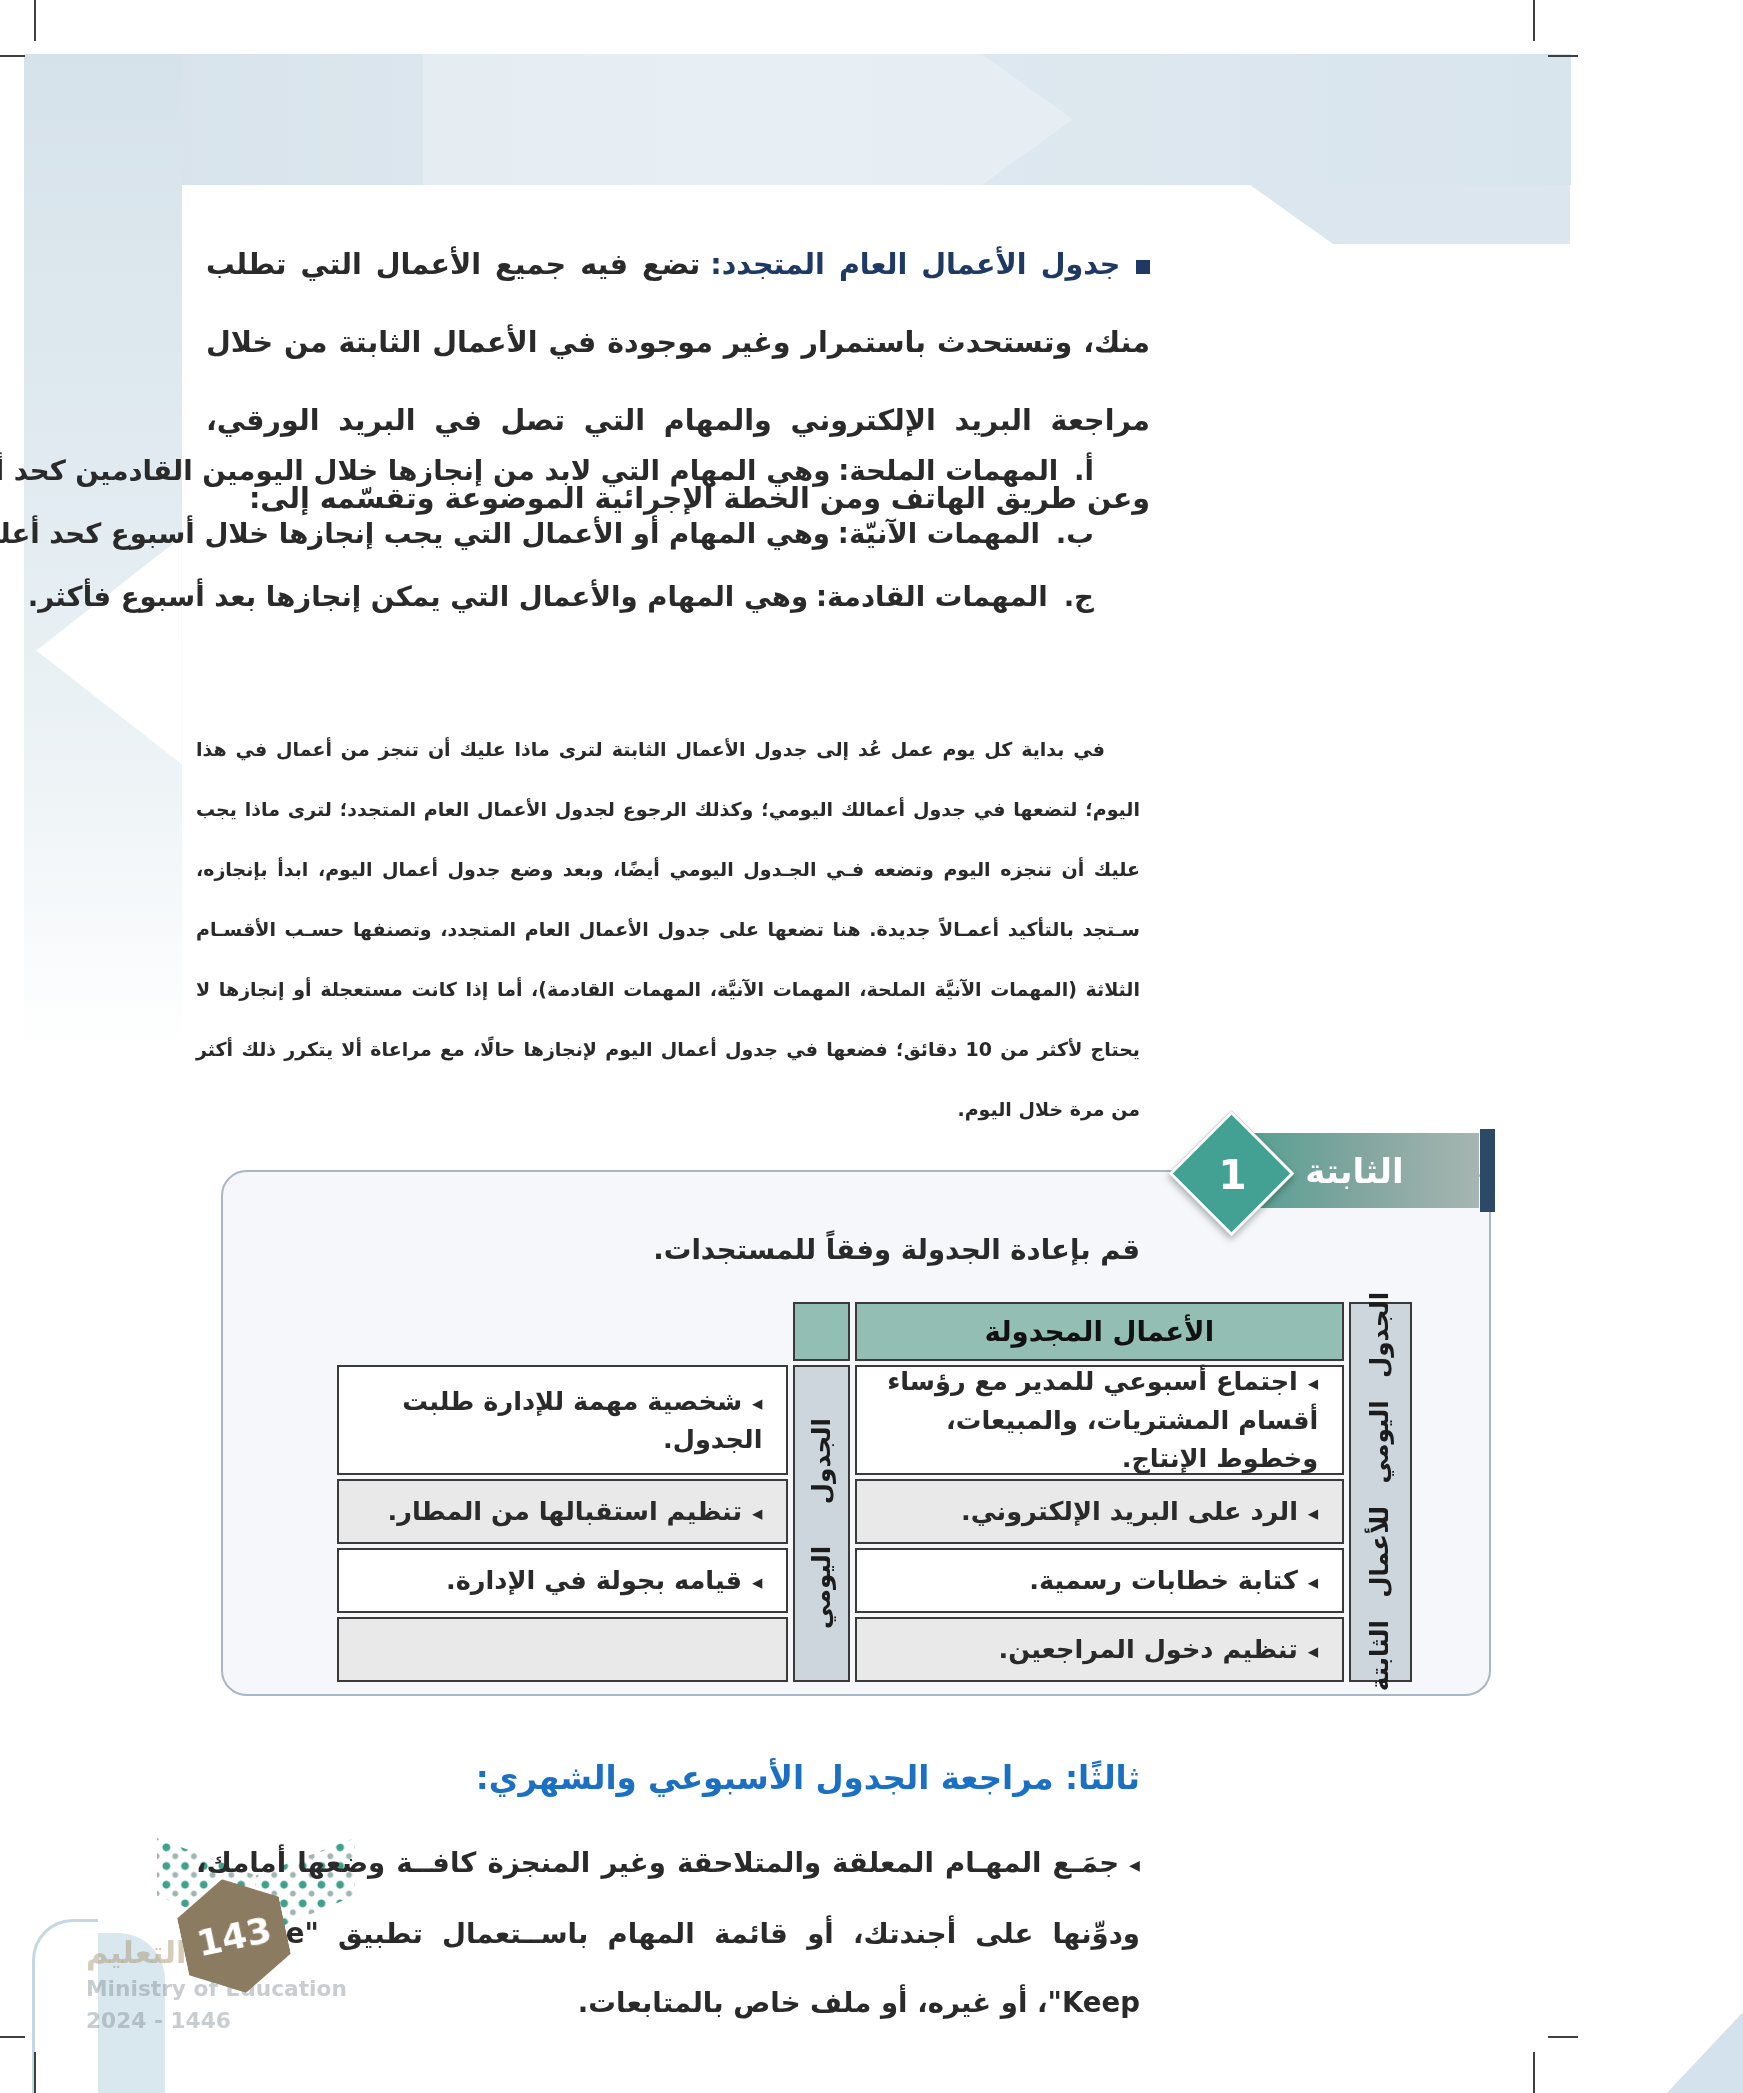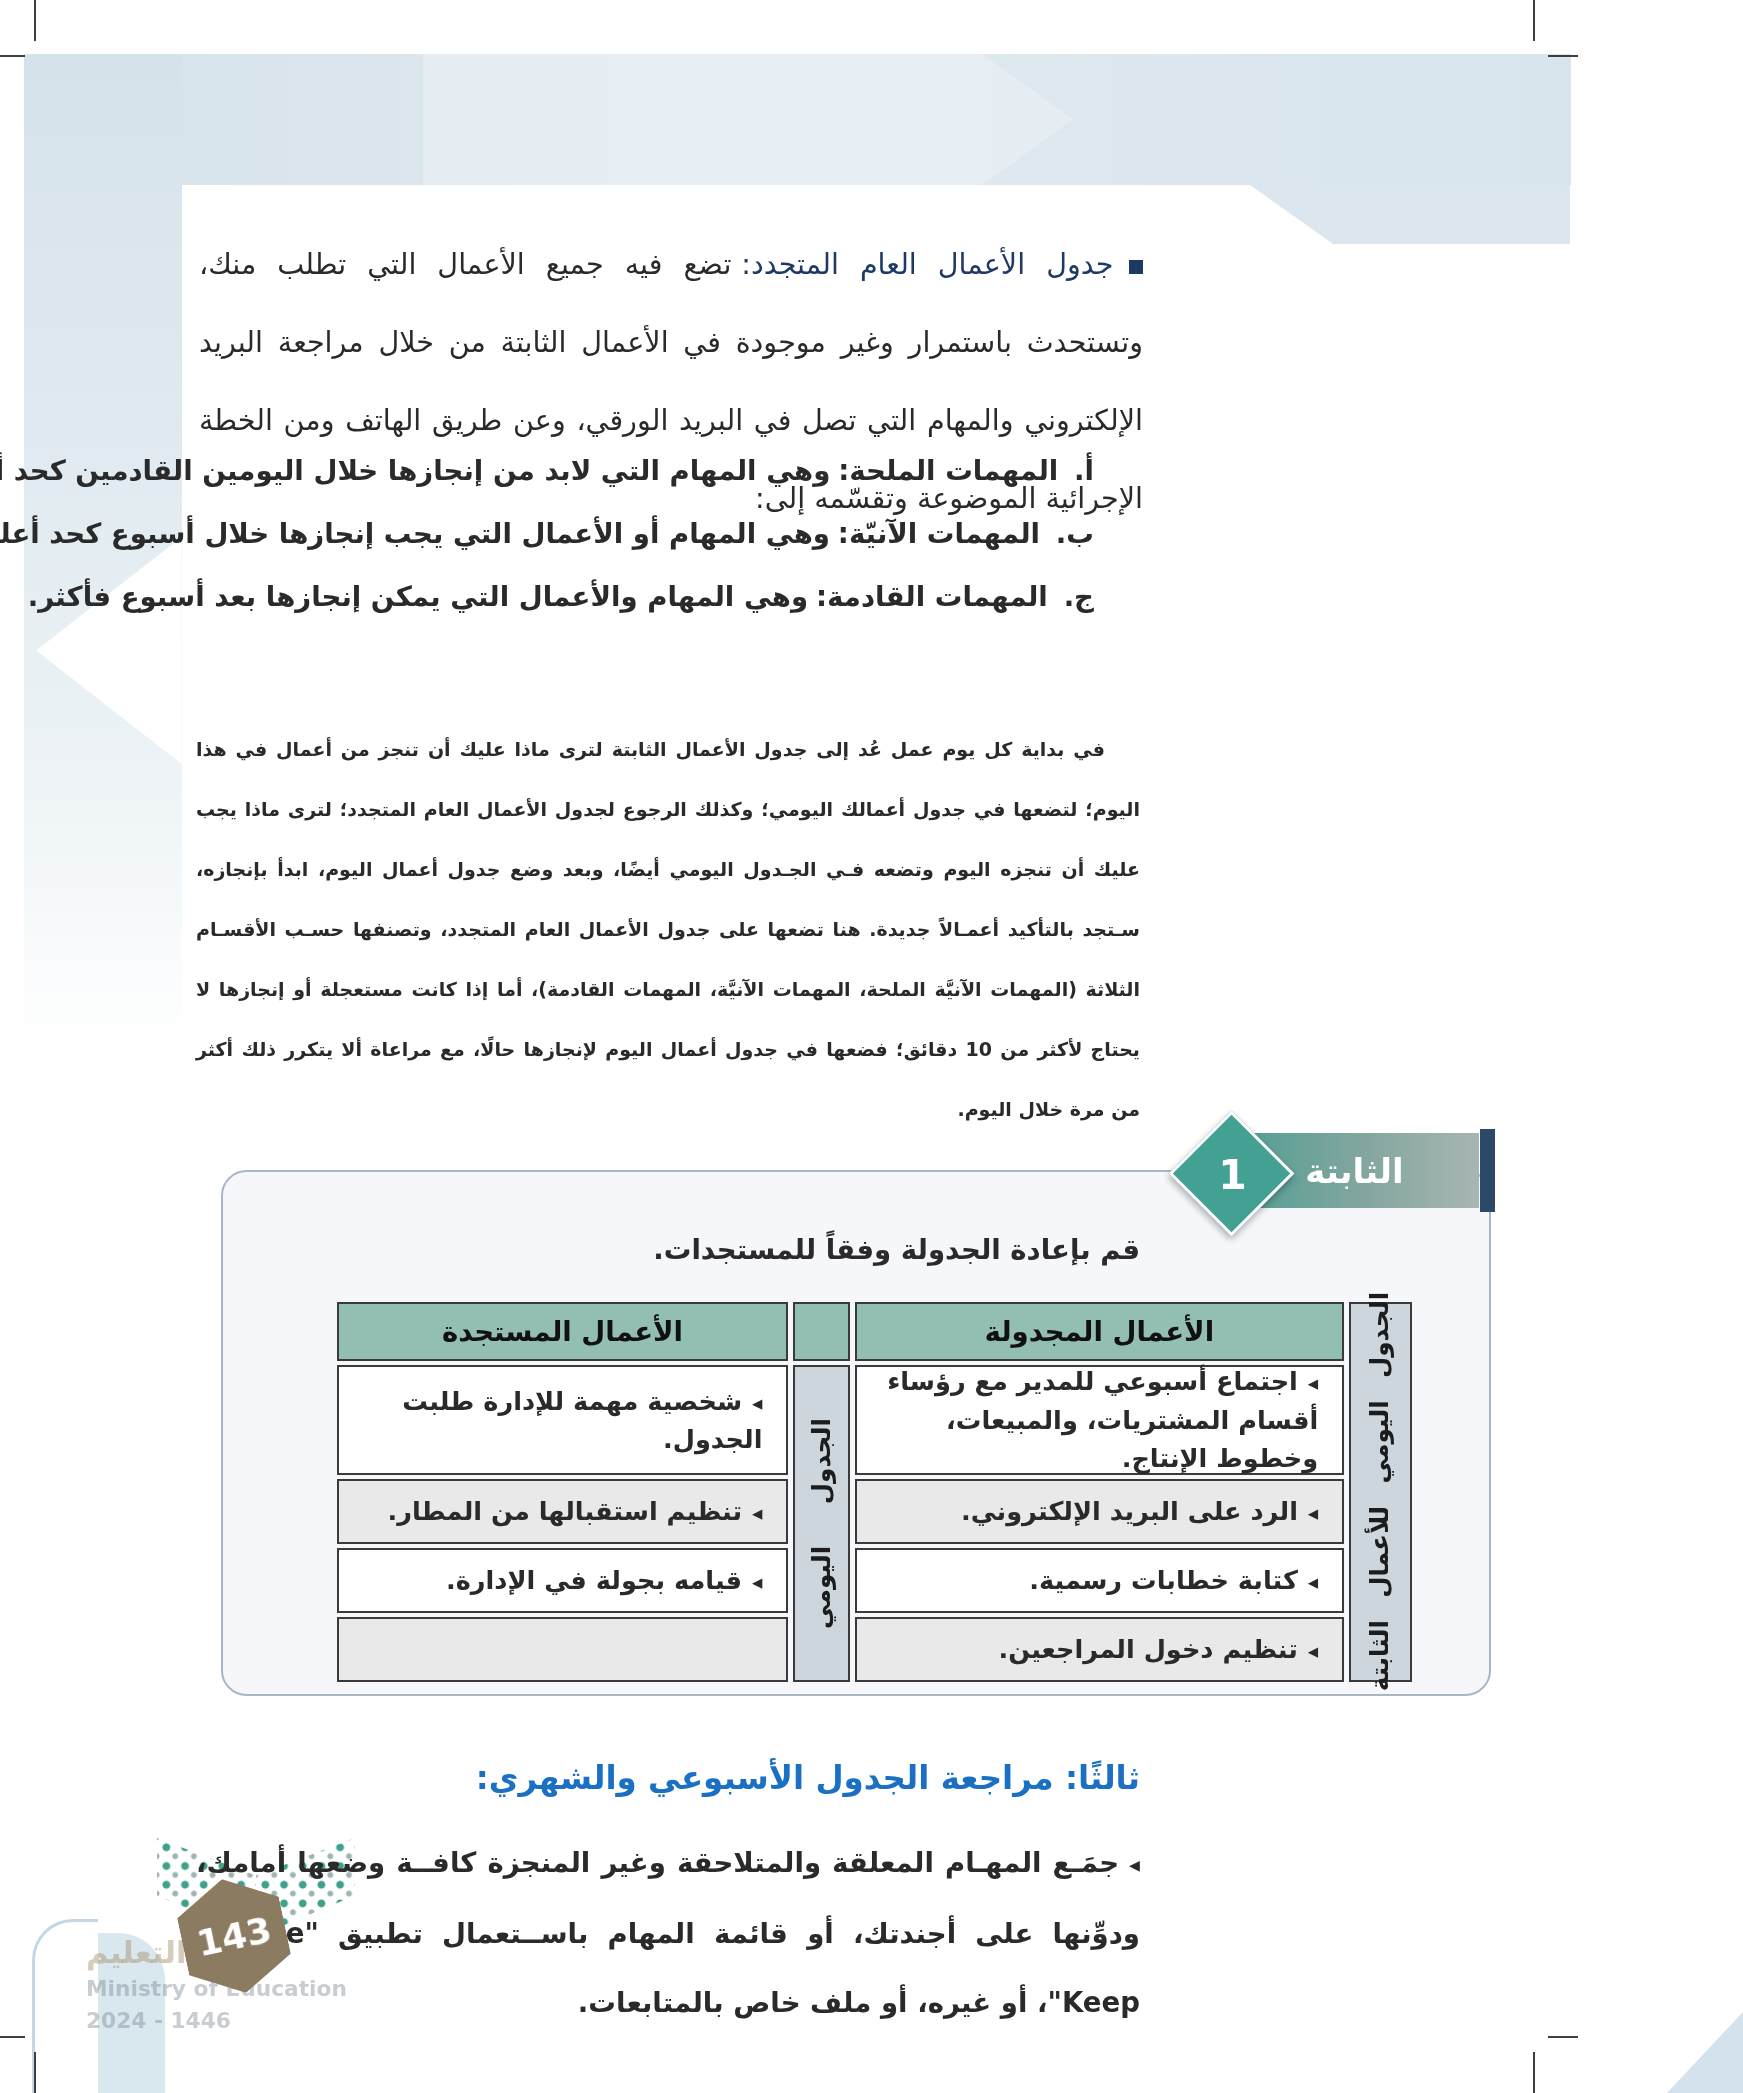--- a/index.html
+++ b/index.html
@@ -28,22 +28,22 @@
   .cm.tlv{left:35px;top:0;width:2px;height:41px;}
   .cm.tlh{left:0;top:55px;width:25.6px;height:2px;}
   .cm.trv{left:1534px;top:0;width:2px;height:41px;}
   .cm.trh{left:1549px;top:55px;width:29.6px;height:2px;}
   .cm.brv{left:1534px;top:2052px;width:2px;height:41px;}
   .cm.brh{left:1549px;top:2036px;width:29.6px;height:2px;}
   .cm.blh{left:0;top:2036px;width:25.6px;height:2px;}
   .cm.blv{left:35px;top:2052px;width:2px;height:41px;}
 
   
-  .intro{position:absolute;left:200px;top:225px;width:944px;z-index:2;
-         font-size:28.6px;line-height:78px;font-weight:normal;text-align:justify;}
+  .intro{position:absolute;left:207px;top:225px;width:944px;z-index:2;
+         font-size:28.6px;line-height:78px;font-weight:bold;text-align:justify;}
   .sq{display:inline-block;width:13.8px;height:13.8px;background:#1e3a64;margin-left:15.8px;}
   .navy{color:#1e3a64;}
   .lbl{margin-left:9.9px;}
 
   .tasks{position:absolute;left:197px;top:439px;width:898px;z-index:2;
          font-size:27.6px;font-weight:bold;}
   .task{line-height:63px;white-space:nowrap;text-align:right;}
   .task .mk{margin-left:15.8px;}
   .task .lbl{margin-left:7.9px;}
 
@@ -163,21 +163,20 @@
   <div class="badge-num">1</div>
   <div class="badge-navy"></div>
   <div class="activity-intro">قم بإعادة الجدولة وفقاً للمستجدات.</div>
 
   <div class="sched-table">
     <div class="cell vcol side-cell">
       <span class="vtext">الجدول اليومي للأعمال الثابتة</span>
     </div>
     <div class="cell th" style="grid-column:2;grid-row:1;">الأعمال المجدولة</div>
     <div class="cell th mid-h"></div>
-    <div class="cell th" style="grid-column:4;grid-row:1;">الأعمال المستجدة</div>
 
     <div class="cell vcol mid-b">
       <span class="vtext">الجدول اليومي</span>
     </div>
 
     <div class="cell td w c-sched r2">
       <div><span class="blt">◂</span><span>اجتماع أسبوعي للمدير مع رؤساء أقسام المشتريات، والمبيعات، وخطوط الإنتاج.</span></div>
     </div>
     <div class="cell td w c-new r2">
       <div><span class="blt">◂</span><span>شخصية مهمة للإدارة طلبت الجدول.</span></div>

